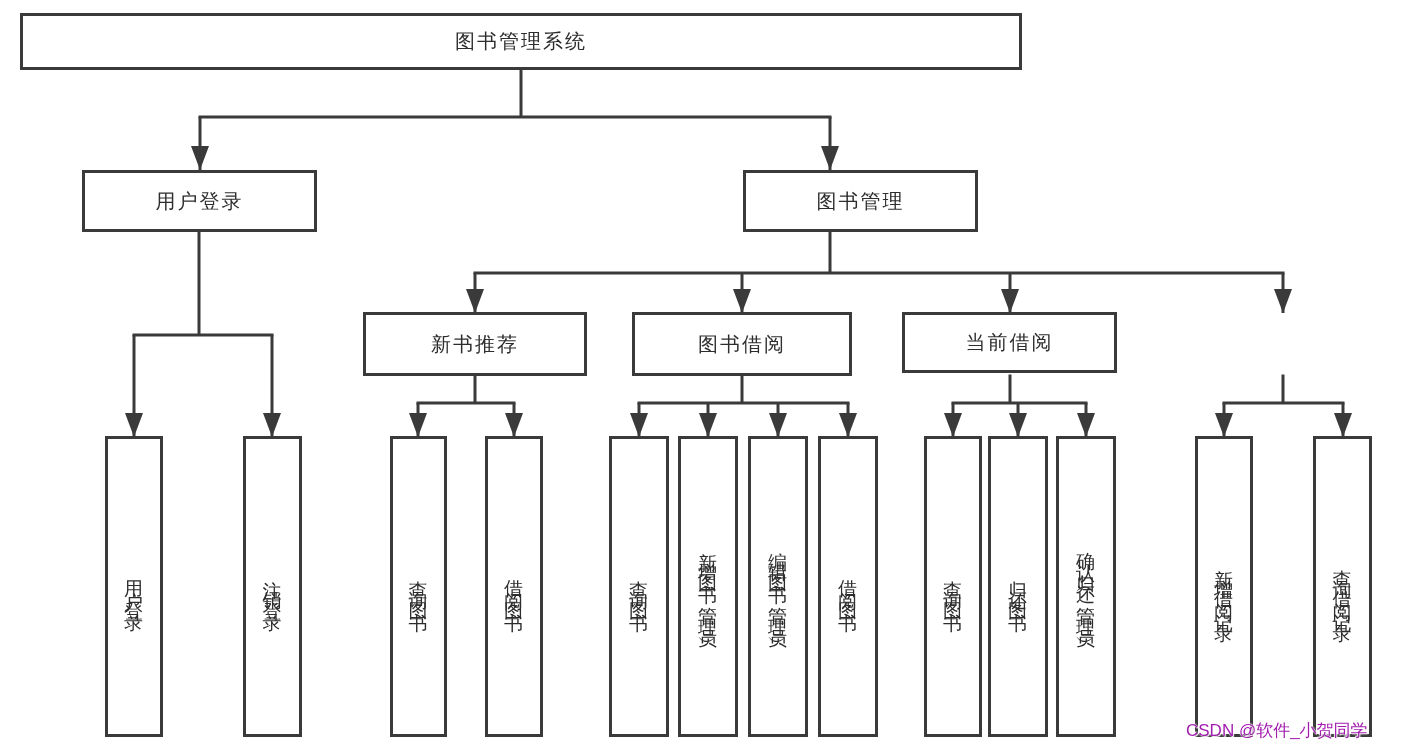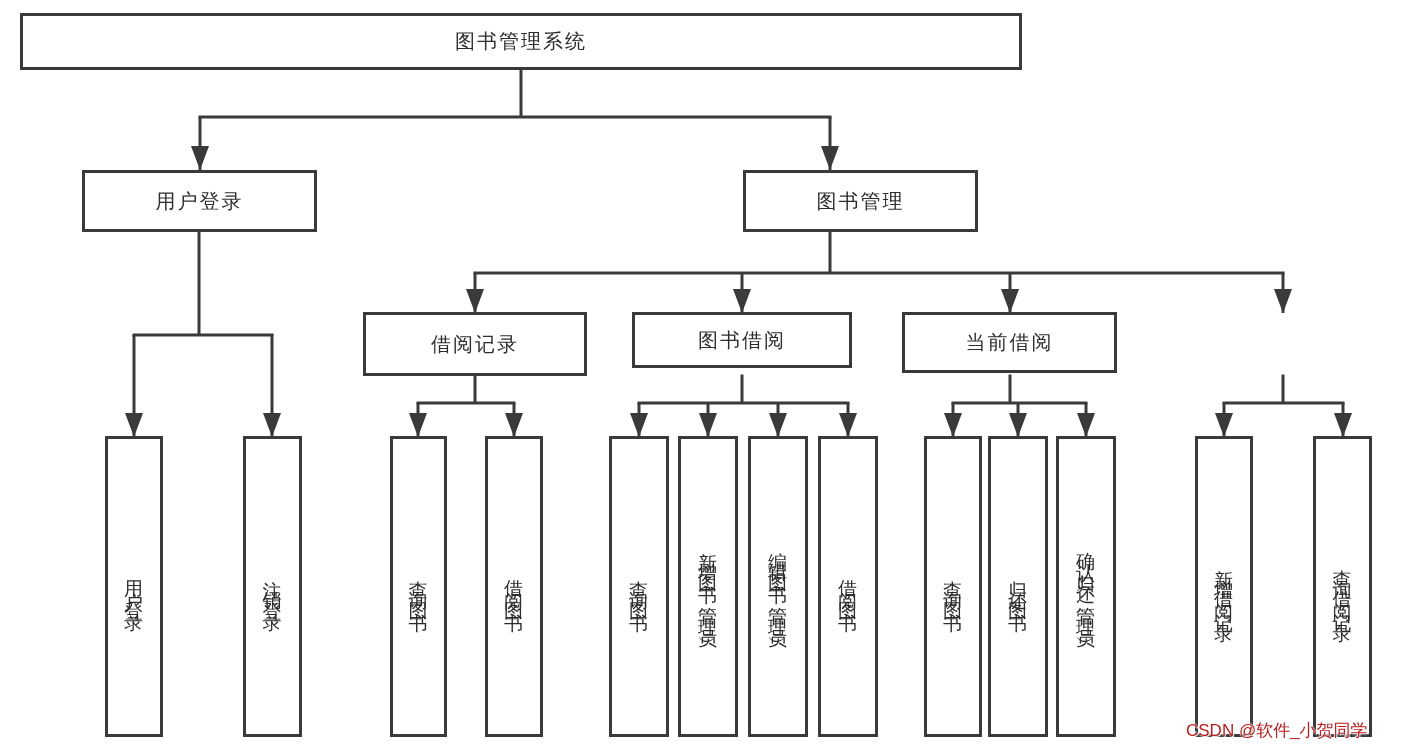--- a/index.html
+++ b/index.html
@@ -55,21 +55,21 @@
     letter-spacing: 11px;
     color: #2d2d2d;
     white-space: nowrap;
   }
   .watermark {
     position: absolute;
     left: 1186px;
     top: 719px;
     z-index: 5;
     font-size: 17px;
-    color: #b91c1c;
+    color: #a21caf;
     white-space: nowrap;
     text-shadow: 0 0 2px #ffffff, 1px 1px 1px #ffffff, -1px -1px 1px #ffffff;
   }
   .connector-line {
     stroke: #3a3a3a;
     stroke-width: 3;
     fill: none;
   }
 </style>
 </head>
@@ -123,23 +123,23 @@
   </div>
 
   <div class="hbox" style="left:82px; top:170px; width:235px; height:62px">
     <span>用户登录</span>
   </div>
   <div class="hbox" style="left:743px; top:170px; width:235px; height:62px">
     <span>图书管理</span>
   </div>
 
   <div class="hbox" style="left:363px; top:312px; width:224px; height:64px">
-    <span>借阅记录</span>
+    <span>新书推荐</span>
   </div>
-  <div class="hbox" style="left:632px; top:312px; width:220px; height:56px">
+  <div class="hbox" style="left:632px; top:312px; width:220px; height:64px">
     <span>图书借阅</span>
   </div>
   <div class="hbox" style="left:902px; top:312px; width:215px; height:61px">
     <span>当前借阅</span>
   </div>
 
   <div class="vbox" style="left:105px; top:436px; width:58px; height:301px">
     <span>用户登录</span>
   </div>
   <div class="vbox" style="left:243px; top:436px; width:59px; height:301px">

